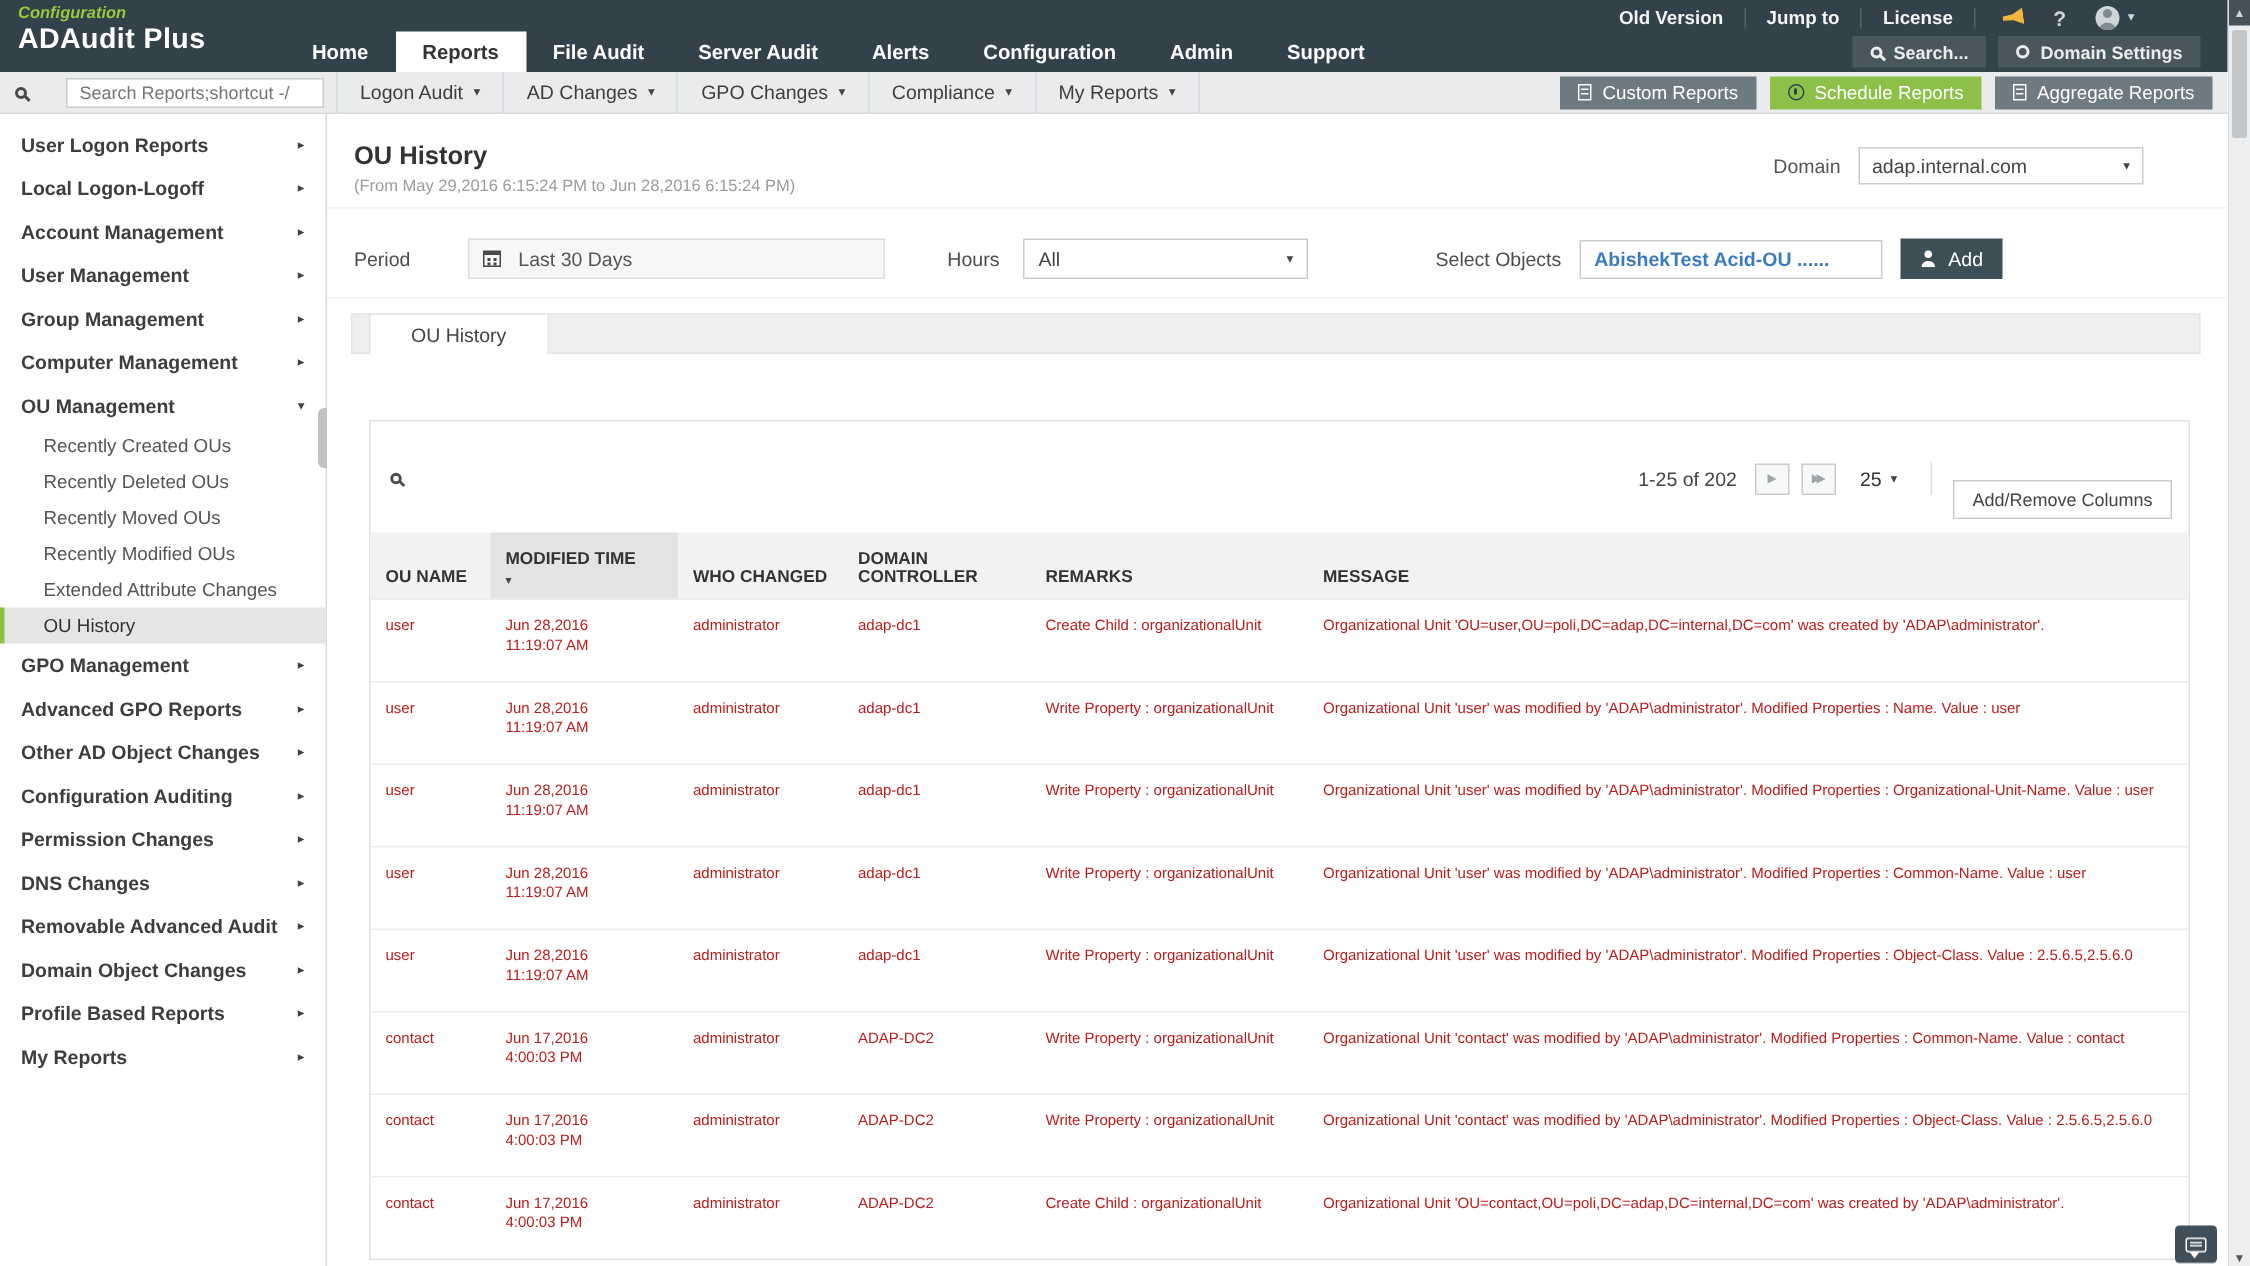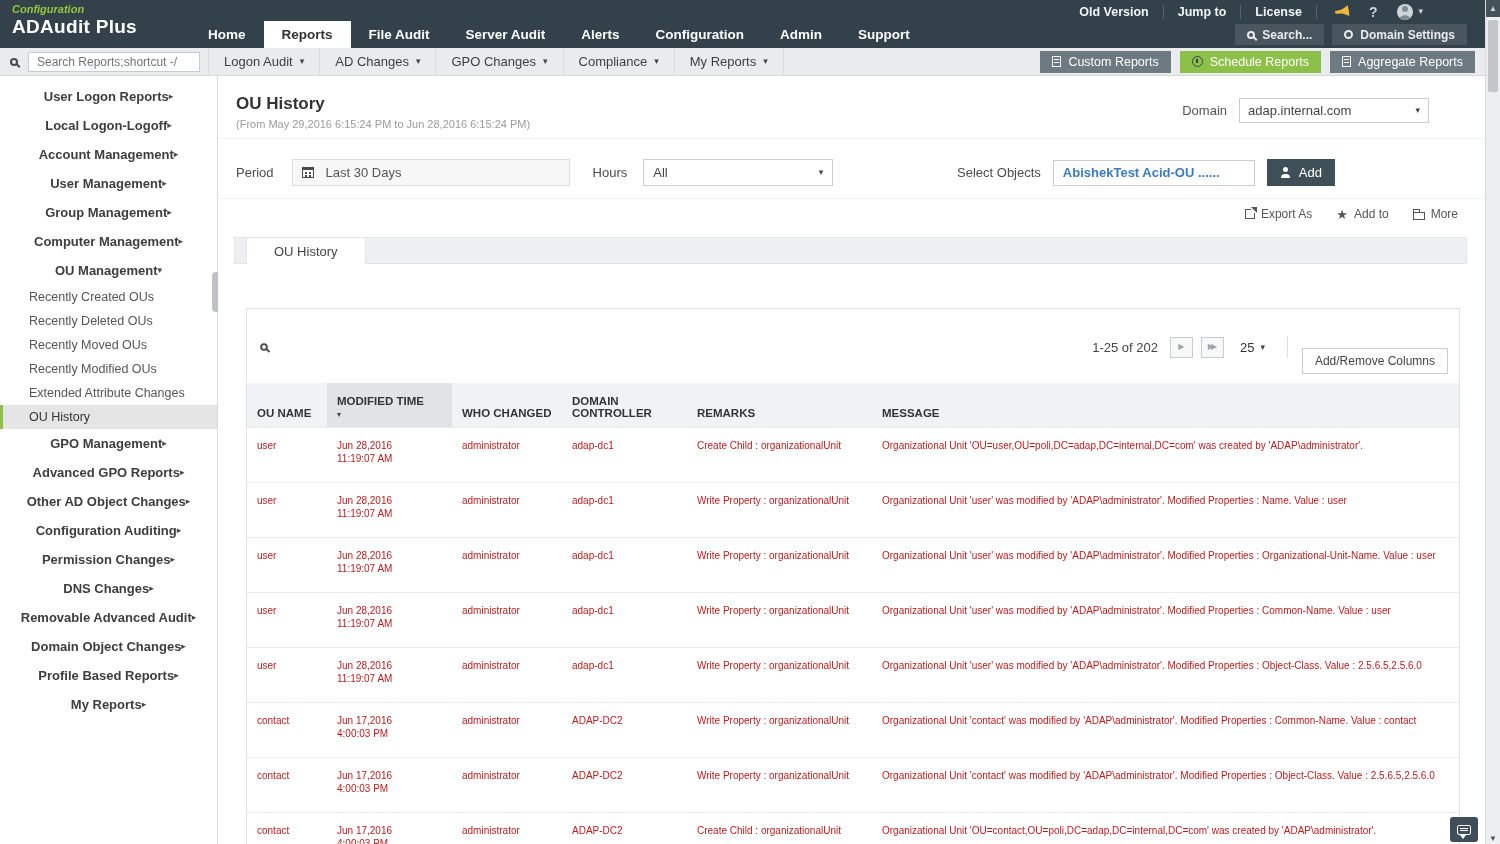--- a/index.html
+++ b/index.html
@@ -33,55 +33,55 @@
   .dark-btn { background:#4a565e; color:#e9eced; border:none; height:21px; font-size:12px;
     padding:0 12px; display:flex; align-items:center; gap:7px; cursor:pointer;
     font-family:inherit; font-weight:600; }
   .i-ring { width:9px; height:9px; border:2px solid #e9eced; border-radius:50%; display:inline-block; }
 
   
   .toolbar { height:28px; background:#e9ebed; border-bottom:1px solid #d6d9db; display:flex; align-items:center; padding:0 10px; }
   .i-search { width:8px; height:8px; border:2px solid #4a4a4a; border-radius:50%; position:relative; display:inline-block; }
   .i-search::after { content:""; position:absolute; width:2px; height:5px; background:#4a4a4a; transform:rotate(-45deg); bottom:-4px; right:-3px; }
   .i-search.light { border-color:#e9eced; } .i-search.light::after { background:#e9eced; }
-  .toolbar input { width:172px; height:20px; border:1px solid #c9cccd; font-size:12px; padding:0 8px; margin-left:10px; color:#555; font-family:inherit; }
+  .toolbar input { width:172px; height:20px; border:1px solid #c9cccd; font-size:12px; padding:0 8px; margin-left:26px; color:#555; font-family:inherit; }
   .menus { display:flex; margin-left:8px; height:100%; align-items:stretch; }
   .menu-item { padding:0 15px; display:flex; align-items:center; gap:7px; font-size:13px; color:#3e3e3e; border-right:1px solid #d9dcde; cursor:pointer; }
   .menu-item:first-child { border-left:1px solid #d9dcde; }
   .toolbar-right { margin-left:auto; display:flex; gap:9px; }
   .tb-btn { height:22px; padding:0 12px; font-size:12.5px; color:#fff; display:flex; align-items:center; gap:7px; border:none; cursor:pointer; font-family:inherit; }
   .tb-btn.gray { background:var(--button_gray,#6d7a81); }
   .tb-btn.green { background:var(--accent_green,#8dc049); }
   .i-doc { width:9px; height:11px; border:1px solid rgba(255,255,255,.95); display:inline-block; position:relative; }
   .i-doc::after { content:""; position:absolute; left:1px; top:2px; right:1px; height:1px; background:rgba(255,255,255,.95); box-shadow:0 3px 0 rgba(255,255,255,.95); }
   .i-clock { width:11px; height:11px; border-radius:50%; border:1.5px solid #34424b; display:inline-block; position:relative; }
   .i-clock::after { content:""; position:absolute; left:3.5px; top:1.5px; width:1.5px; height:4px; background:#34424b; }
 
   
   .content { display:flex; height:768px; }
   aside { width:218px; min-width:218px; background:#fff; border-right:1px solid #d9d9d9; padding-top:6px; position:relative; }
-  .side-cat { height:29px; display:flex; align-items:center; justify-content:center; padding:0 14px; font-size:13px; font-weight:700; color:#3d3d3d; cursor:pointer; }
+  .side-cat { height:29px; display:flex; align-items:center; justify-content:space-between; padding:0 14px; font-size:13px; font-weight:700; color:#3d3d3d; cursor:pointer; }
   .side-caret { color:#444; }
   .side-sub-item { height:24px; display:flex; align-items:center; padding-left:26px; font-size:12.5px; color:#555; cursor:pointer; border-left:3px solid transparent; }
   .side-sub-item.selected { background:#e5e5e5; border-left:3px solid var(--accent_green,#8dc049); color:#333; }
   .side-handle { position:absolute; right:-1px; top:196px; width:6px; height:40px; background:#bfc3c5; border-radius:4px 0 0 4px; cursor:pointer; }
 
   main { flex:1; position:relative; background:#fff; overflow:hidden; }
   .report-header { padding:12px 0 0 18px; position:relative; }
   .report-header h1 { font-size:17px; font-weight:700; color:#333; margin-top:6px; }
   .range { font-size:11px; color:#9b9b9b; margin-top:4px; }
   .domain-box { position:absolute; right:56px; top:22px; display:flex; align-items:center; gap:12px; font-size:13px; color:#555; }
   .domain-select { width:190px; height:25px; border:1px solid #ccc; background:#fff; display:flex; align-items:center; justify-content:space-between; padding:0 8px; font-size:13px; color:#444; cursor:pointer; }
 
   .filter-row { display:flex; align-items:center; padding:20px 0 12px 18px; border-bottom:1px solid #f2f2f2; margin-top:8px; border-top:1px solid #f2f2f2; }
   .f-label { font-size:13px; color:#4b4b4b; }
-  .period-box { width:278px; height:27px; background:#f7f7f7; border:1px solid #ddd; display:flex; align-items:center; gap:12px; padding:0 9px; font-size:13px; color:#555; margin-left:18px; cursor:pointer; }
+  .period-box { width:278px; height:27px; background:#f7f7f7; border:1px solid #ddd; display:flex; align-items:center; gap:12px; padding:0 9px; font-size:13px; color:#555; margin-left:38px; cursor:pointer; }
   .i-cal { width:12px; height:11px; border:1px solid #4a4a4a; border-top:3px solid #4a4a4a; display:inline-block; position:relative; }
   .i-cal::after { content:""; position:absolute; left:2px; top:2px; width:2px; height:2px; background:#4a4a4a; box-shadow:4px 0 0 #4a4a4a, 0 3px 0 #4a4a4a, 4px 3px 0 #4a4a4a; }
-  .hours-label { margin-left:23px; }
+  .hours-label { margin-left:42px; }
   .hours-select { width:190px; height:27px; border:1px solid #ccc; background:#fff; display:flex; align-items:center; justify-content:space-between; padding:0 9px; font-size:13px; color:#444; margin-left:16px; cursor:pointer; }
   .filter-right { margin-left:auto; display:flex; align-items:center; gap:12px; margin-right:150px; }
   .obj-input { width:202px; height:26px; border:1px solid #ccc; padding:0 9px; font-size:13px; font-weight:700; color:var(--link_blue,#3a7bbf); font-family:inherit; }
   .add-btn { height:27px; background:#3f4f58; color:#fff; border:none; padding:0 13px; display:flex; align-items:center; gap:7px; font-size:13px; cursor:pointer; font-family:inherit; }
   .i-user { width:12px; height:11px; position:relative; display:inline-block; }
   .i-user::before { content:""; position:absolute; top:0; left:3px; width:5px; height:5px; border-radius:50%; background:#fff; }
   .i-user::after { content:""; position:absolute; bottom:0; left:1px; width:9px; height:4px; border-radius:4px 4px 0 0; background:#fff; }
 
   .actions-row { display:flex; justify-content:flex-end; align-items:center; gap:24px; padding:8px 27px 6px 0; font-size:12px; color:#555; }
   .action { display:flex; align-items:center; gap:6px; cursor:pointer; }
@@ -322,34 +322,20 @@
         <div class="filter-right">
           <span class="f-label">Select Objects</span>
           <input class="obj-input" value="AbishekTest Acid-OU ......" style="">
           <button class="add-btn">
             <span class="i-user"></span>
             <span>Add</span>
           </button>
         </div>
       </div>
 
-      <div class="actions-row">
-          <span class="action">
-            <span class="i-export"></span>
-            <span>Export As</span>
-          </span>
-          <span class="action">
-            <span class="i-star">★</span>
-            <span>Add to</span>
-          </span>
-          <span class="action">
-            <span class="i-folder"></span>
-            <span>More</span>
-          </span>
-        </div>
 
       <div class="tab-strip">
         <div class="tab">
           <span>OU History</span>
         </div>
       </div>
 
       <div class="table-panel">
         <div class="controls">
           <span class="i-search sm"></span>

